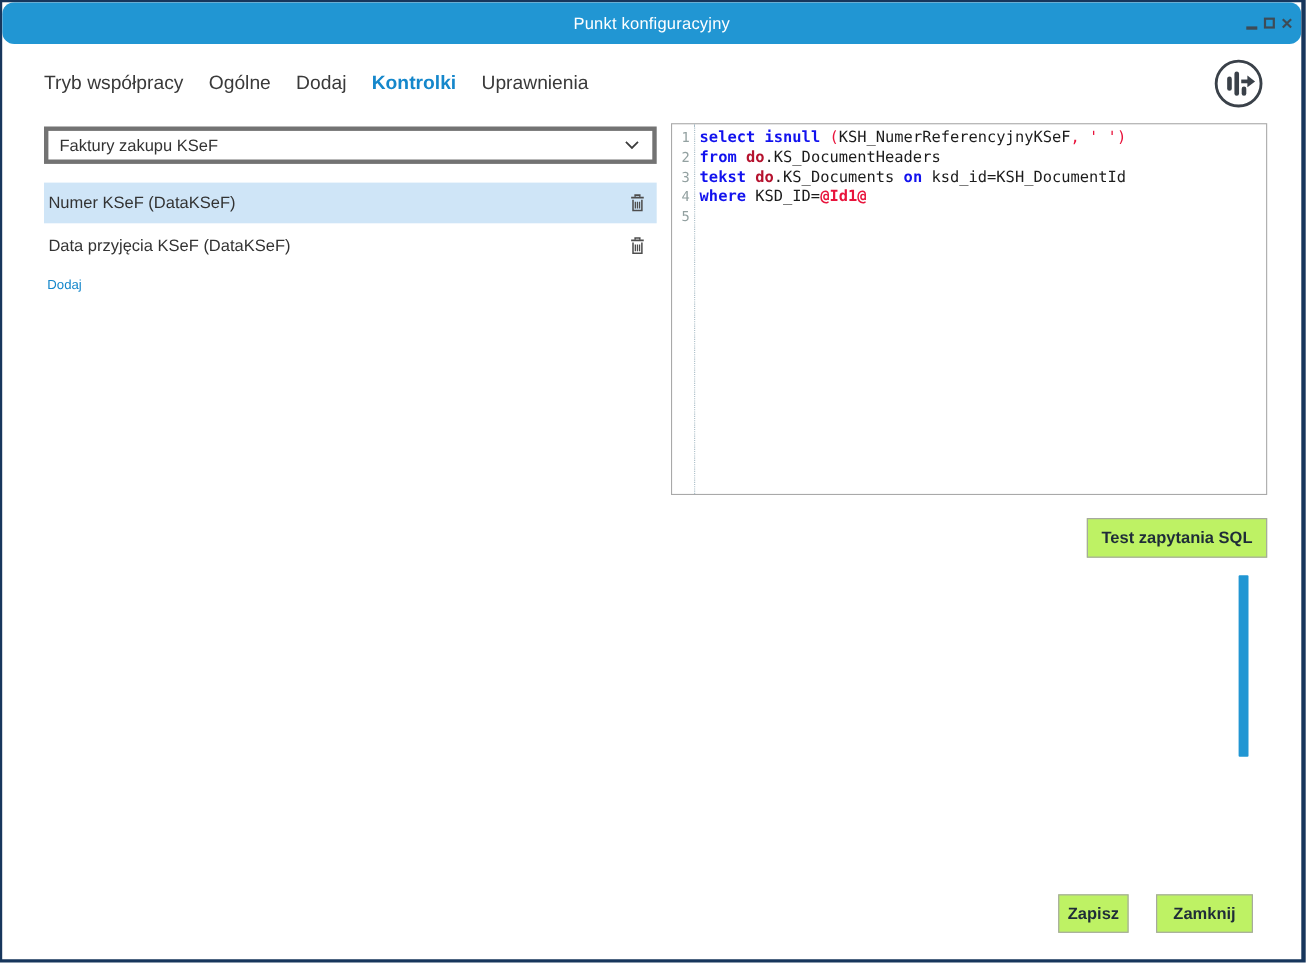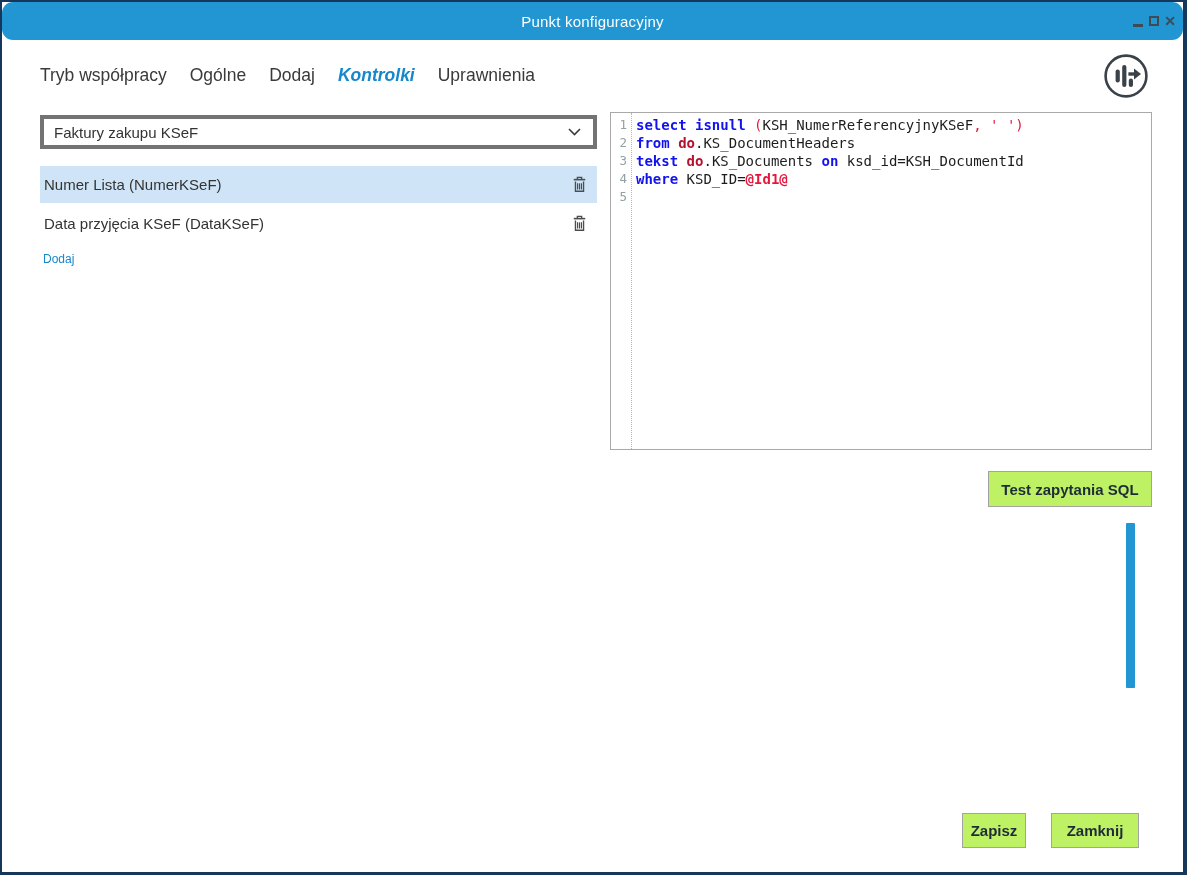--- a/index.html
+++ b/index.html
@@ -16,21 +16,21 @@
   }
   .titlebar .title { color:#fff; font-size:15px; letter-spacing:.2px; }
   .win-controls { position:absolute; right:5px; top:0; height:100%; display:flex; align-items:center; }
   .wc { width:16px; height:18px; display:flex; align-items:center; justify-content:center; cursor:pointer; }
   .min-glyph { width:10px; height:3px; background:#3e4b55; margin-top:9px; }
   .max-glyph { width:10px; height:10px; border:2px solid #3e4b55; }
   .wc-close { color:#3e4b55; font-size:14px; font-weight:bold; line-height:1; }
   
   .tabs { position:absolute; top:63px; left:38px; display:flex; gap:23px; }
   .tab { font-size:17.5px; color:#3a3a3a; cursor:pointer; white-space:nowrap; }
-  .tab.active { color:#1587cb; font-weight:bold;font-style:italic; }
+  .tab.active { color:#1587cb; font-weight:bold; }
   
   .header-icon-btn { position:absolute; top:51px; right:34px; width:46px; height:46px; cursor:pointer; }
   
   .dropdown {
     position:absolute; top:113px; left:38px; width:557px; height:34px;
     border:4px solid #737373; background:#fff; display:flex; align-items:center;
     padding:0 12px 0 10px; cursor:pointer;
   }
   .dropdown .value { flex:1; font-size:15px; color:#333; }
   .list-row {
@@ -119,21 +119,21 @@
   </div>
 
   <div class="dropdown">
     <span class="value">Faktury zakupu KSeF</span>
     <svg width="13" height="8" viewBox="0 0 13 8">
       <polyline points="1,1 6.5,6.5 12,1" fill="none" stroke="#3c3c3c" stroke-width="1.6"></polyline>
     </svg>
   </div>
 
   <div class="list-row selected" style="top:164px;">
-    <span class="label">Numer Lista (NumerKSeF)</span>
+    <span class="label">Numer KSeF (DataKSeF)</span>
     <span class="trash-btn">
       <svg width="15" height="17" viewBox="0 0 14 16">
         <path d="M5 2.8 V1.3 H9 V2.8" fill="none" stroke="#4d4d4d" stroke-width="1.3"></path>
         <line x1="1.6" y1="3.4" x2="12.4" y2="3.4" stroke="#4d4d4d" stroke-width="1.5"></line>
         <path d="M3.2 5.2 V14.4 H10.8 V5.2" fill="none" stroke="#4d4d4d" stroke-width="1.3"></path>
         <line x1="5.2" y1="6.9" x2="5.2" y2="12.7" stroke="#4d4d4d" stroke-width="1.1"></line>
         <line x1="7" y1="6.9" x2="7" y2="12.7" stroke="#4d4d4d" stroke-width="1.1"></line>
         <line x1="8.8" y1="6.9" x2="8.8" y2="12.7" stroke="#4d4d4d" stroke-width="1.1"></line>
       </svg>
     </span>

